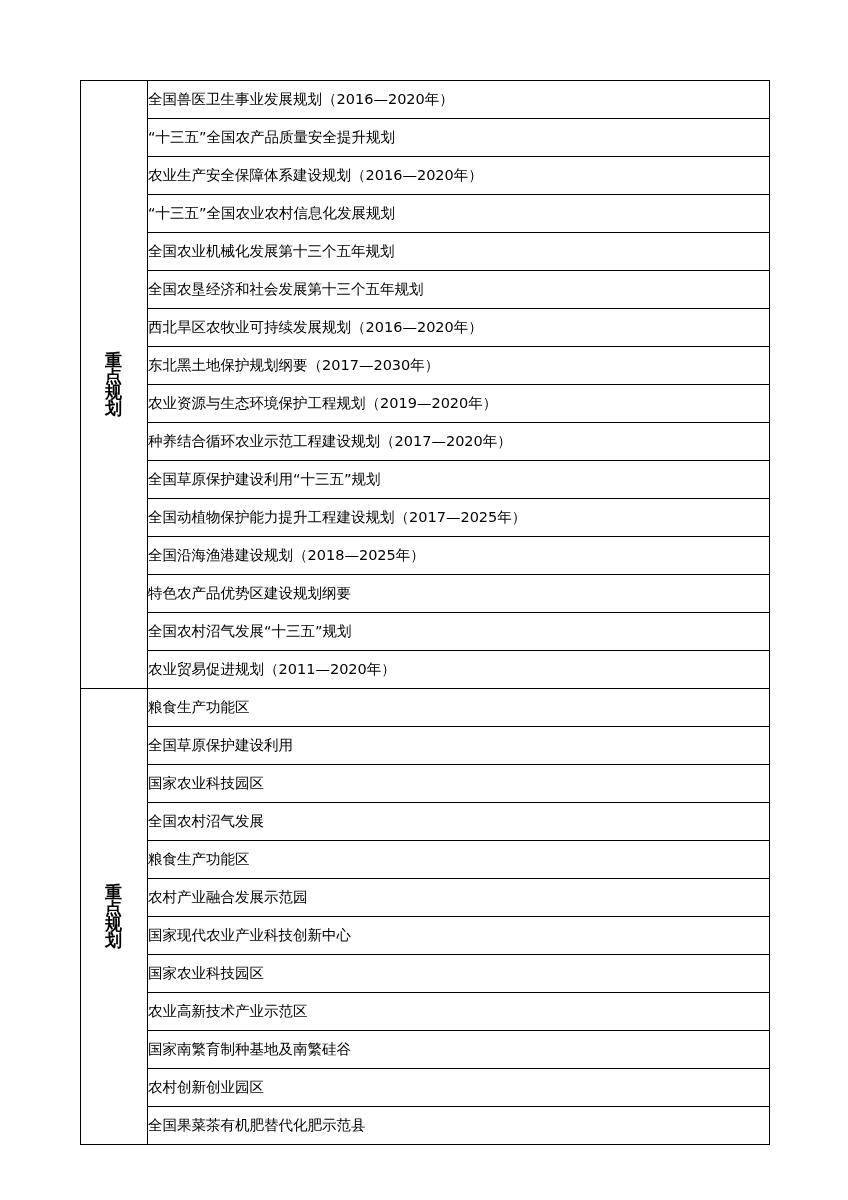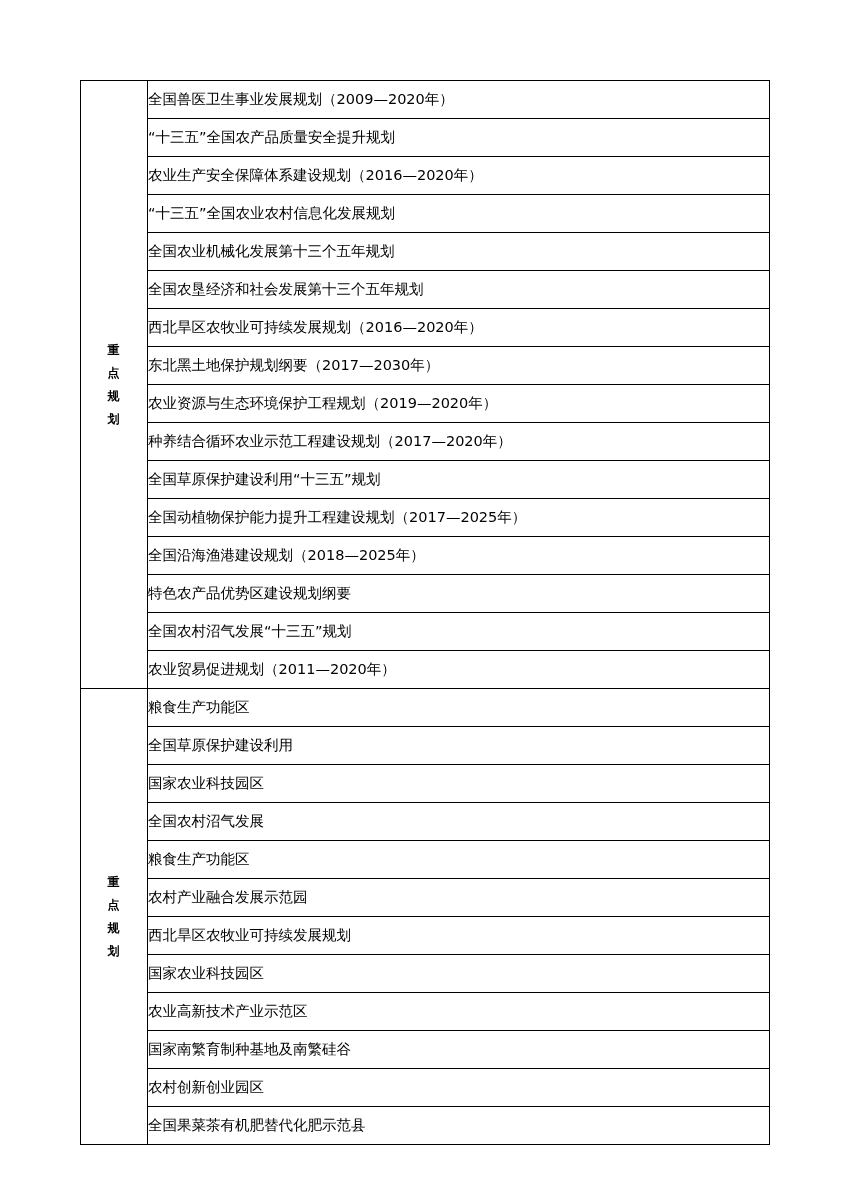--- a/index.html
+++ b/index.html
@@ -32,22 +32,22 @@
     padding: 0;
     vertical-align: middle;
   }
   .cat-cell {
     width: 66px;
     text-align: center;
     vertical-align: middle;
   }
   .cat-label {
     display: inline-block;
-    font-size: 12px;
-    line-height: 23px;
+    font-size: 17px;
+    line-height: 16px;
     letter-spacing: 1px;
     font-family: "DejaVu Sans", sans-serif;
     font-weight: bold;
     width: 22px;
     word-break: break-all;
     white-space: normal;
   }
   .item-cell {
     height: 37px;
     padding: 0 0 0 12px;
@@ -61,21 +61,21 @@
 </head>
 <body>
 
 <div class="page">
   <table class="doc-table">
     <tbody>
       <tr>
         <td class="cat-cell" rowspan="16">
           <span class="cat-label">重点规划</span>
         </td>
-        <td class="item-cell">全国兽医卫生事业发展规划（2009—2020年）</td>
+        <td class="item-cell">全国兽医卫生事业发展规划（2016—2020年）</td>
       </tr>
       <tr>
         <td class="item-cell">“十三五”全国农产品质量安全提升规划</td>
       </tr>
       <tr>
         <td class="item-cell">农业生产安全保障体系建设规划（2016—2020年）</td>
       </tr>
       <tr>
         <td class="item-cell">“十三五”全国农业农村信息化发展规划</td>
       </tr>
@@ -131,21 +131,21 @@
       <tr>
         <td class="item-cell">全国农村沼气发展</td>
       </tr>
       <tr>
         <td class="item-cell">粮食生产功能区</td>
       </tr>
       <tr>
         <td class="item-cell">农村产业融合发展示范园</td>
       </tr>
       <tr>
-        <td class="item-cell">西北旱区农牧业可持续发展规划</td>
+        <td class="item-cell">国家现代农业产业科技创新中心</td>
       </tr>
       <tr>
         <td class="item-cell">国家农业科技园区</td>
       </tr>
       <tr>
         <td class="item-cell">农业高新技术产业示范区</td>
       </tr>
       <tr>
         <td class="item-cell">国家南繁育制种基地及南繁硅谷</td>
       </tr>

